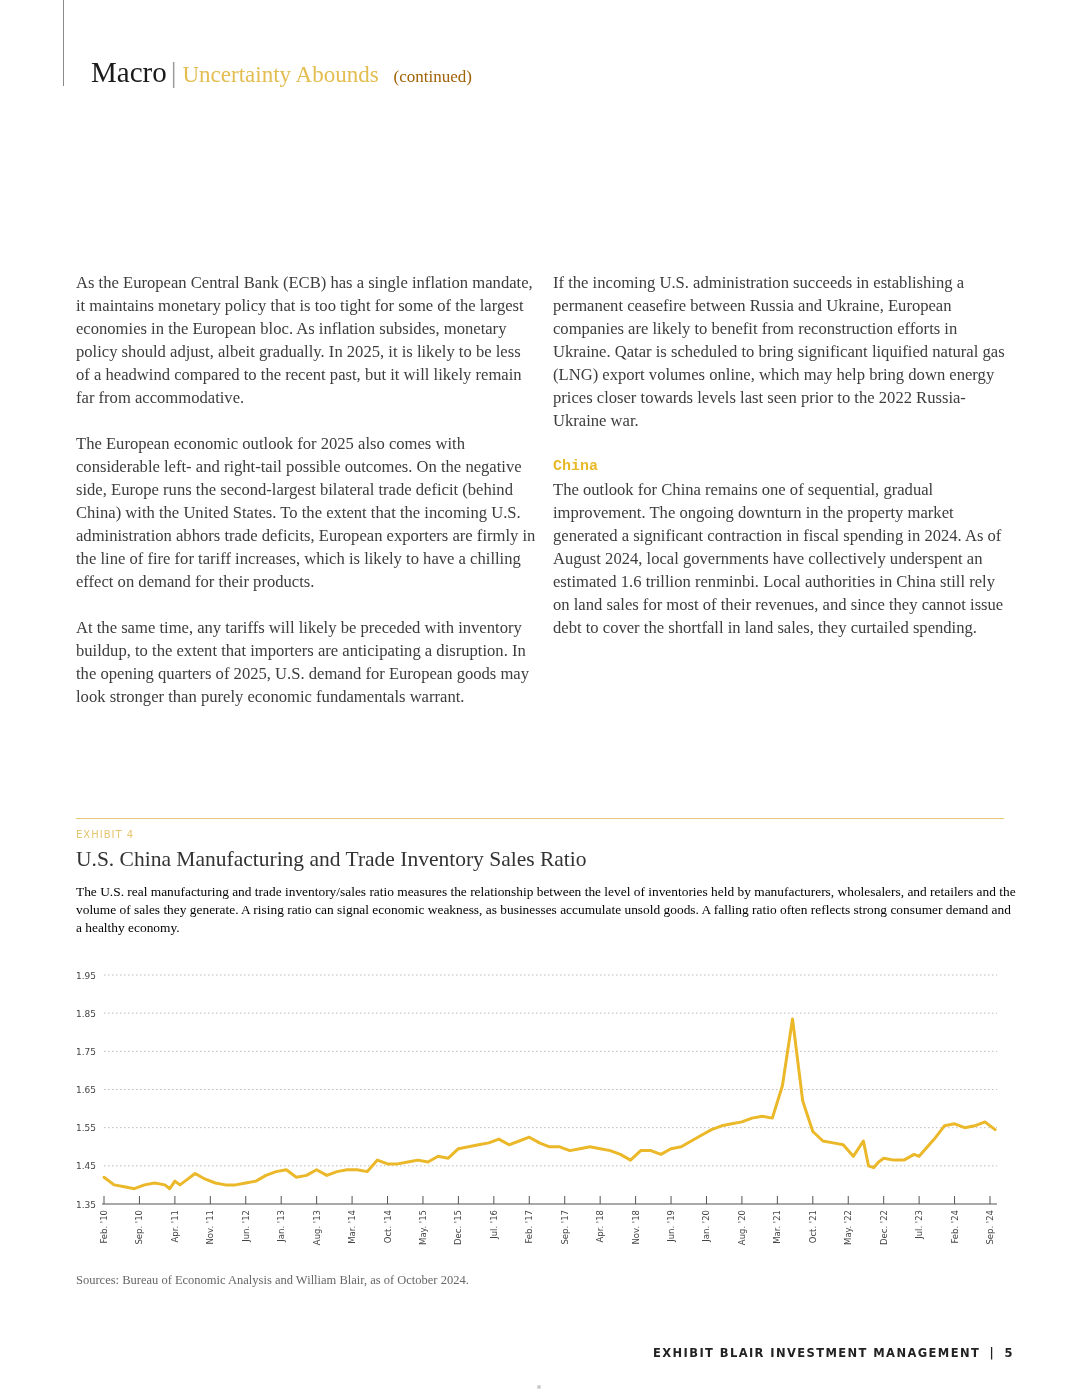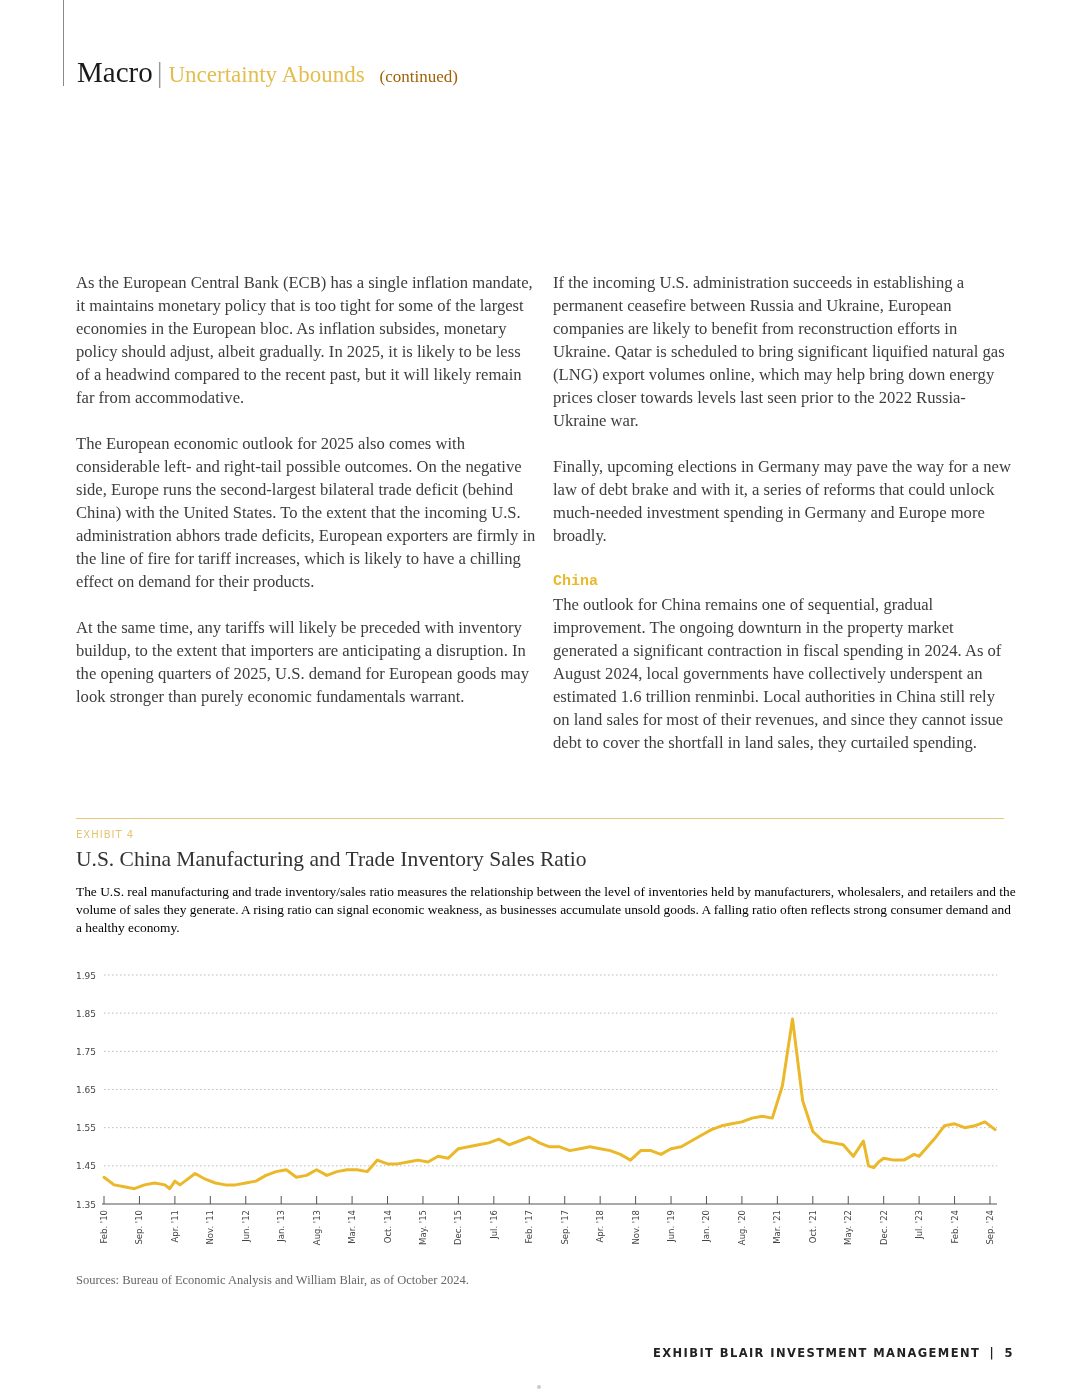--- a/index.html
+++ b/index.html
@@ -1,19 +1,19 @@
 <!DOCTYPE html>
 <html><head>
 <meta charset="utf-8">
 <style>
   html, body { margin:0; padding:0; background:#ffffff; }
   body { width:1080px; height:1397px; position:relative; overflow:hidden; font-family:"DejaVu Serif", serif; color:#3a3a3a; }
   .vrule { position:absolute; left:63px; top:0; width:1px; height:86px; background:#8a8a8a; }
   .header { position:absolute; left:77px; top:56px; white-space:nowrap; }
-  .header .macro { font-family:"Liberation Serif", serif; font-size:29px; color:#1a1a1a; }
+  .header .macro { font-family:"Liberation Serif", serif; font-size:29px; color:#1a1a1a;margin-left:14px; }
   .header .sep { font-family:"Liberation Serif", serif; font-size:29px; color:#999; margin:0 6px 0 4px; }
   .header .title { font-family:"Liberation Serif", serif; font-size:23px; color:#e3bd4f; }
   .header .cont { font-family:"Liberation Serif", serif; font-size:17px; color:#a16207; margin-left:15px; }
   .col { position:absolute; top:271px; width:470px; font-family:"Liberation Serif", serif; font-size:16.6px; line-height:23px; color:#3d3d3d; }
   .col.left { left:76px; width:460px; }
   .col.right { left:553px; width:460px; }
   .col p { margin:0 0 23px 0; }
   .col .subhead { font-family:Liberation Mono, monospace; font-weight:bold; font-size:15px; color:#e8b929; margin:0; line-height:23px; }
   .divider { position:absolute; left:76px; top:818px; width:928px; height:1px; background:#e5c978; }
   .exhibit { position:absolute; left:76px; top:829px; font-family:"DejaVu Sans", sans-serif; font-size:10px; letter-spacing:1px; color:#e3c56e; }
@@ -34,21 +34,20 @@
 </div>
 
 <div class="col left">
   <p>As the European Central Bank (ECB) has a single inflation mandate, it maintains monetary policy that is too tight for some of the largest economies in the European bloc. As inflation subsides, monetary policy should adjust, albeit gradually. In 2025, it is likely to be less of a headwind compared to the recent past, but it will likely remain far from accommodative.</p>
   <p>The European economic outlook for 2025 also comes with considerable left- and right-tail possible outcomes. On the negative side, Europe runs the second-largest bilateral trade deficit (behind China) with the United States. To the extent that the incoming U.S. administration abhors trade deficits, European exporters are firmly in the line of fire for tariff increases, which is likely to have a chilling effect on demand for their products.</p>
   <p>At the same time, any tariffs will likely be preceded with inventory buildup, to the extent that importers are anticipating a disruption. In the opening quarters of 2025, U.S. demand for European goods may look stronger than purely economic fundamentals warrant.</p>
 </div>
 
 <div class="col right">
   <p>If the incoming U.S. administration succeeds in establishing a permanent ceasefire between Russia and Ukraine, European companies are likely to benefit from reconstruction efforts in Ukraine. Qatar is scheduled to bring significant liquified natural gas (LNG) export volumes online, which may help bring down energy prices closer towards levels last seen prior to the 2022 Russia-Ukraine war.</p>
-  <p>Finally, upcoming elections in Germany may pave the way for a new law of debt brake and with it, a series of reforms that could unlock much-needed investment spending in Germany and Europe more broadly.</p>
   <h3 class="subhead">China</h3>
   <p>The outlook for China remains one of sequential, gradual improvement. The ongoing downturn in the property market generated a significant contraction in fiscal spending in 2024. As of August 2024, local governments have collectively underspent an estimated 1.6 trillion renminbi. Local authorities in China still rely on land sales for most of their revenues, and since they cannot issue debt to cover the shortfall in land sales, they curtailed spending.</p>
 </div>
 
 <div class="divider"></div>
 <div class="exhibit">EXHIBIT 4</div>
 <div class="ex-title">U.S. China Manufacturing and Trade Inventory Sales Ratio</div>
 <div class="ex-desc">The U.S. real manufacturing and trade inventory/sales ratio measures the relationship between the level of inventories held by manufacturers, wholesalers, and retailers and the volume of sales they generate. A rising ratio can signal economic weakness, as businesses accumulate unsold goods. A falling ratio often reflects strong consumer demand and a healthy economy.</div>
 
 <svg class="chart" id="chart" width="960" height="300" viewBox="0 0 960 300">

